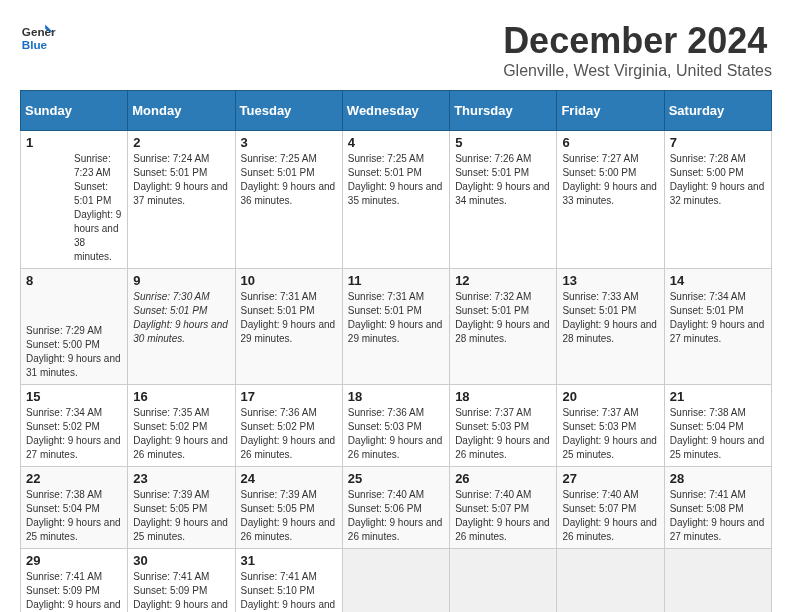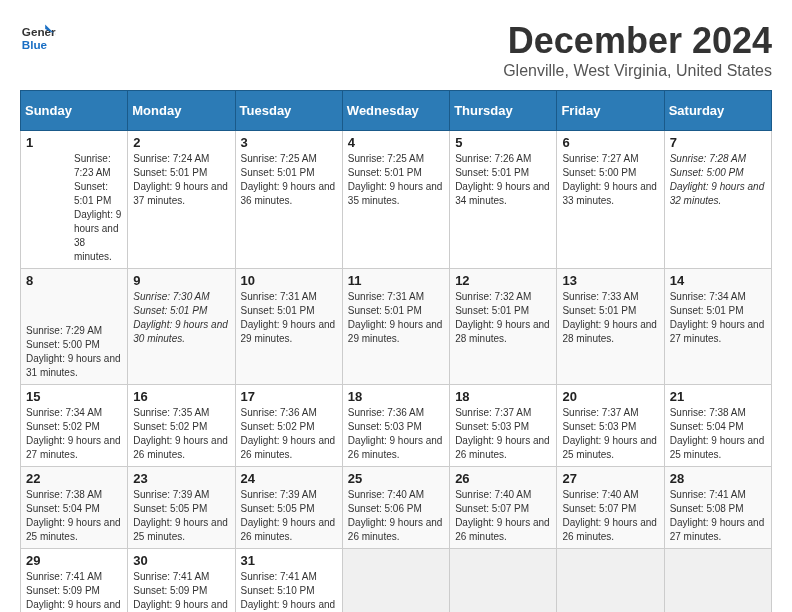--- a/index.html
+++ b/index.html
@@ -19,21 +19,21 @@
     .logo {
       display: flex;
       align-items: center;
       gap: 6px;
     }
     .logo-icon {
       width: 36px;
       height: 36px;
     }
     .title-area {
-      text-align: right;
+      text-align: left;
     }
     .month-title {
       font-size: 36px;
       font-weight: bold;
       color: #333;
     }
     .location-title {
       font-size: 16px;
       color: #555;
     }
@@ -140,21 +140,21 @@
 Daylight: 9 hours and 34 minutes.</div>
         </td>
         <td>
           <span class="day-num">6</span>
           <div class="day-info" style="white-space: pre-line;">Sunrise: 7:27 AM
 Sunset: 5:00 PM
 Daylight: 9 hours and 33 minutes.</div>
         </td>
         <td>
           <span class="day-num">7</span>
-          <div class="day-info" style="white-space: pre-line; font-style: italic;">Sunrise: 7:28 AM
+          <div class="day-info" style="white-space: pre-line;">Sunrise: 7:28 AM
 Sunset: 5:00 PM
 Daylight: 9 hours and 32 minutes.</div>
         </td>
       </tr>
       <tr>
         <td>
           <span class="day-num">8</span>
           <div class="day-info" style="white-space: pre-line; margin-top: 36px;">Sunrise: 7:29 AM
 Sunset: 5:00 PM
 Daylight: 9 hours and 31 minutes.</div>

